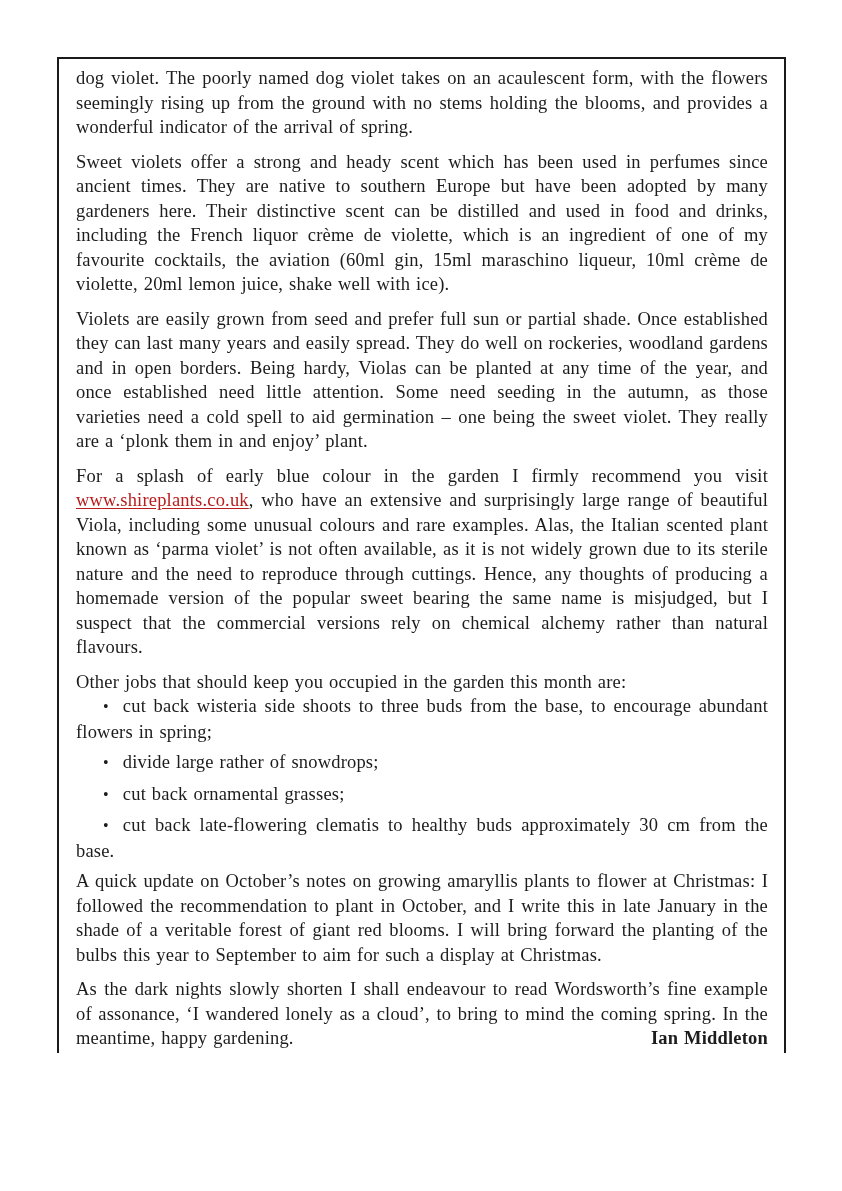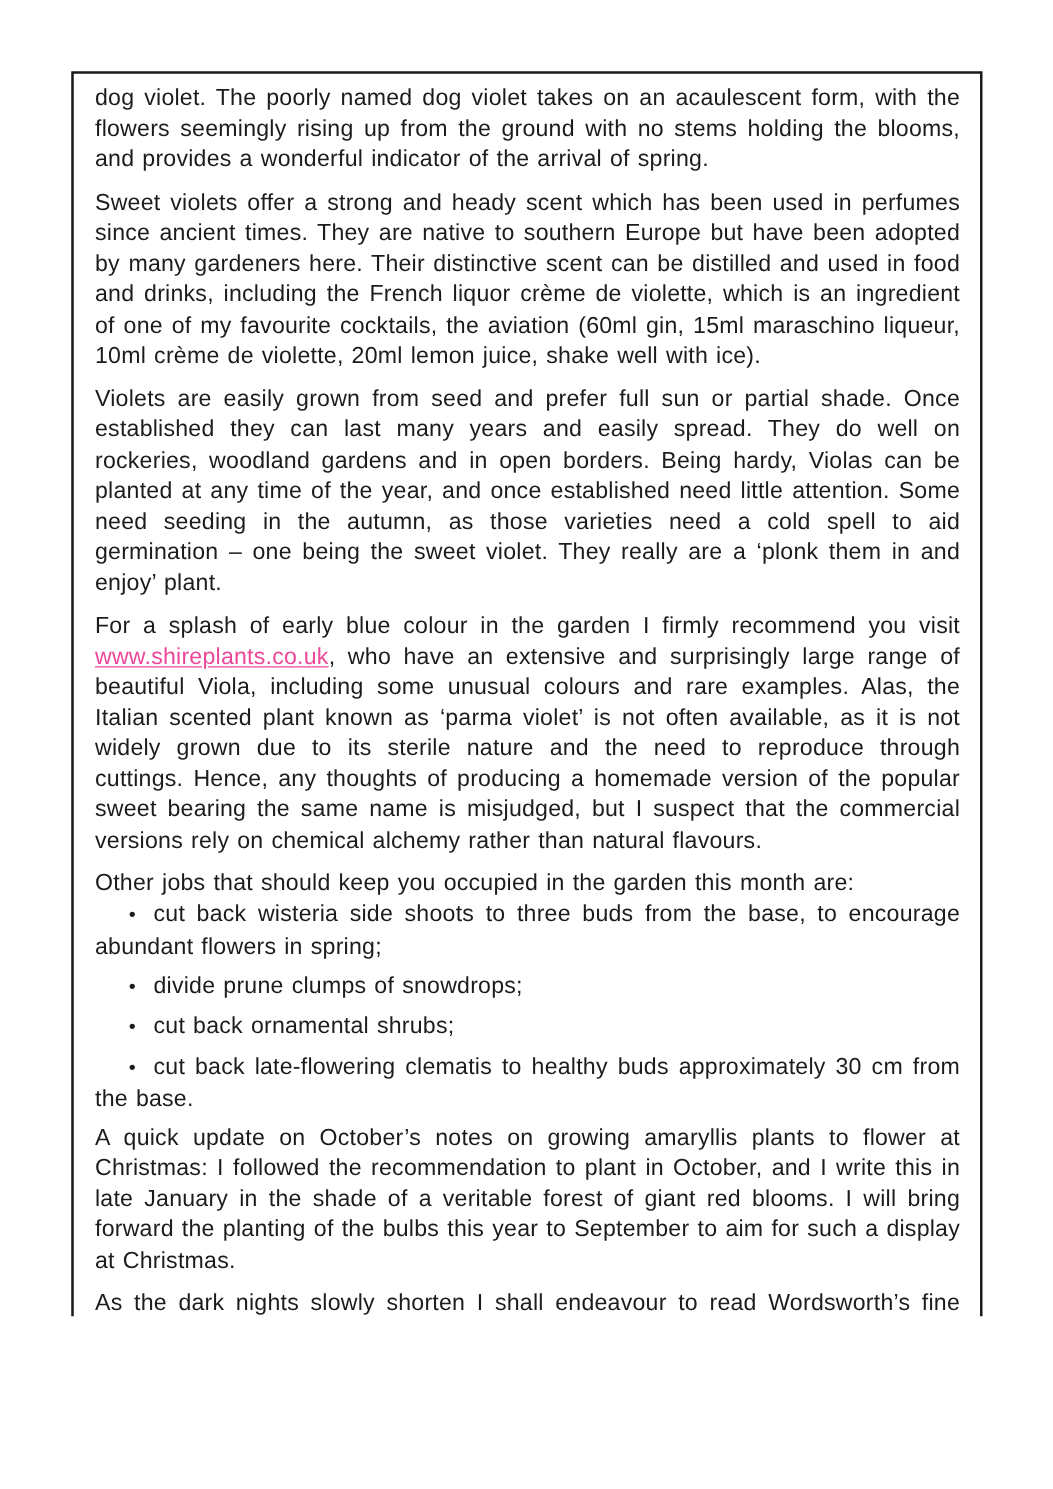--- a/index.html
+++ b/index.html
@@ -9,20 +9,21 @@
     height: 1191px;
     font-family: "Liberation Sans", "DejaVu Sans", sans-serif;
     color: #1c1c1c;
   }
   .page {
     position: relative;
     width: 842px;
     height: 1053px;
     background: #ffffff;
     overflow: hidden;
+    font-family: Liberation Serif, serif;
   }
   .content-box {
     position: absolute;
     left: 57px;
     top: 57px;
     width: 729px;
     min-height: 1063px;
     border: 2px solid #1a1a1a;
     background: #ffffff;
     padding: 7px 16px 10px 17px;
@@ -48,21 +49,21 @@
     margin-bottom: 6px;
   }
   .bullet-glyph {
     display: inline-block;
     text-indent: 0;
     margin-right: 14px;
     font-size: 16px;
   }
   .bullet-list { margin-bottom: 4px; }
   .doc-link {
-    color: #ec4899;
+    color: #b91c1c;
     text-decoration: underline;
     text-underline-offset: 2px;
   }
   .closing-para { position: relative; margin-bottom: 0 !important; }
   .byline {
     position: absolute;
     right: 0;
     bottom: 0;
     font-weight: bold;
     letter-spacing: 0.01em;
@@ -93,23 +94,23 @@
 
     <p><span>For a splash of early blue colour in the garden I firmly recommend you visit </span><a href="#" class="doc-link">www.shireplants.co.uk</a><span>, who have an extensive and surprisingly large range of beautiful Viola, including some unusual colours and rare examples. Alas, the Italian scented plant known as ‘parma violet’ is not often available, as it is not widely grown due to its sterile nature and the need to reproduce through cuttings. Hence, any thoughts of producing a homemade version of the popular sweet bearing the same name is misjudged, but I suspect that the commercial versions rely on chemical alchemy rather than natural flavours.</span></p>
 
     <p class="no-gap">Other jobs that should keep you occupied in the garden this month are:</p>
 
     <div class="bullet-list">
 
       <div class="bullet-item"><span class="bullet-glyph">•</span><span>cut back wisteria side shoots to three buds from the base, to encourage abundant flowers in spring;</span></div>
 
 
-      <div class="bullet-item"><span class="bullet-glyph">•</span><span>divide prune clumps of snowdrops;</span></div>
+      <div class="bullet-item"><span class="bullet-glyph">•</span><span>divide large rather of snowdrops;</span></div>
 
-      <div class="bullet-item"><span class="bullet-glyph">•</span><span>cut back ornamental shrubs;</span></div>
+      <div class="bullet-item"><span class="bullet-glyph">•</span><span>cut back ornamental grasses;</span></div>
 
       <div class="bullet-item"><span class="bullet-glyph">•</span><span>cut back late-flowering clematis to healthy buds approximately 30 cm from the base.</span></div>
 
     </div>
 
     <p>A quick update on October’s notes on growing amaryllis plants to flower at Christmas: I followed the recommendation to plant in October, and I write this in late January in the shade of a veritable forest of giant red blooms. I will bring forward the planting of the bulbs this year to September to aim for such a display at Christmas.</p>
 
     <p class="closing-para"><span>As the dark nights slowly shorten I shall endeavour to read Wordsworth’s fine example of assonance, ‘I wandered lonely as a cloud’, to bring to mind the coming spring. In the meantime, happy gardening.</span><span class="byline">Ian Middleton</span></p>
 
   </div>

